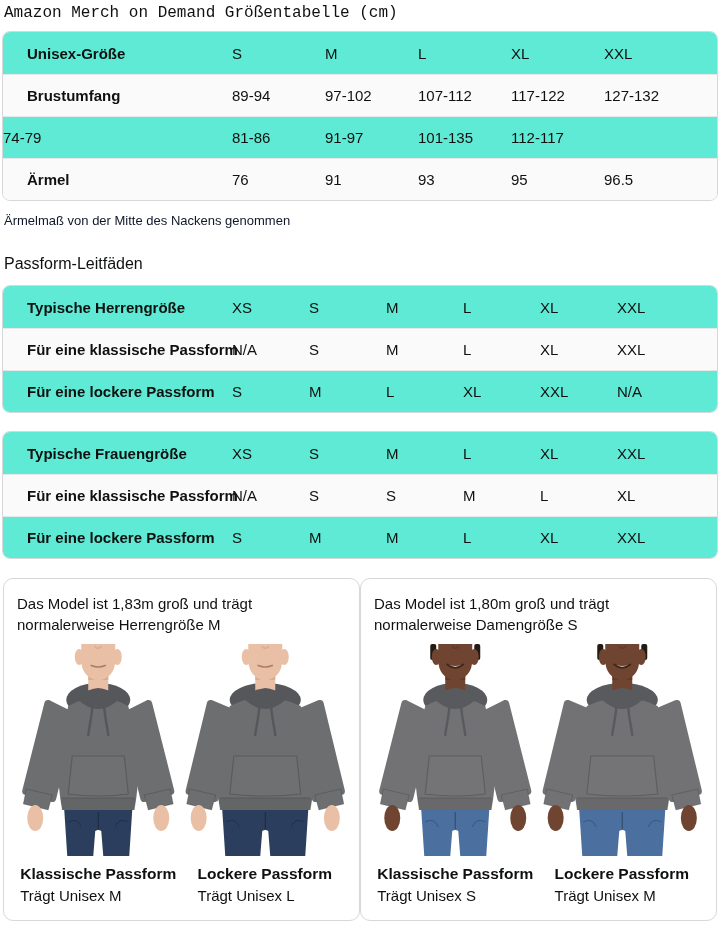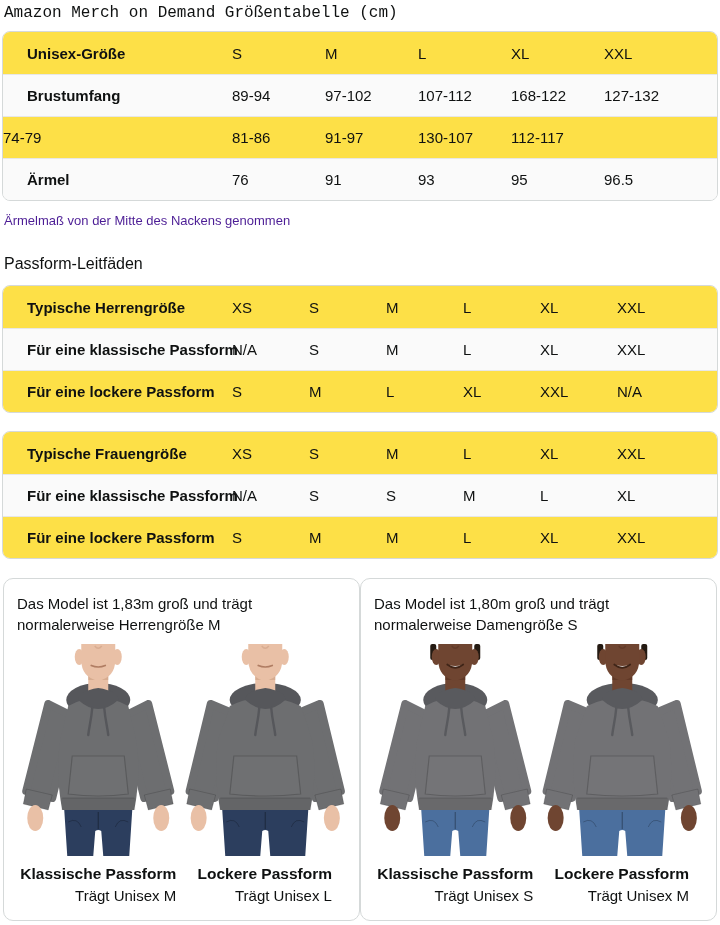--- a/index.html
+++ b/index.html
@@ -6,40 +6,40 @@
   html,body { width:720px; height:925px; background:#fff; overflow:hidden; }
   body { font-family:"Liberation Sans","DejaVu Sans",sans-serif; color:#0f1111; }
   .page { padding:3px 2px 0 2px; width:720px; }
 
   .title { font-size:16px; line-height:19px; margin:1px 0 0 2px; color:#0f1111;font-family:Liberation Mono, monospace; }
 
   .tbl { border:1px solid #d5d9d9; border-radius:8px; background:#fff; overflow:hidden; width:716px; }
   .size-tbl { margin-top:8px; }
   .fit-tbl-1 { margin-top:12px; }
   .fit-tbl-2 { margin-top:18px; }
-  .trow { display:grid; align-items:center; height:42px; border-top:1px solid #e7e7e7; background:#fde047; }
+  .trow { display:grid; align-items:center; height:42px; border-top:1px solid #e7e7e7; background:#5eead4; }
   .trow:first-child { border-top:none; }
   .trow:nth-child(even) { background:#fafafa; }
   .size-tbl .trow { grid-template-columns:229px repeat(5,93px) auto; }
   .fit-tbl .trow  { grid-template-columns:229px repeat(6,77px) auto; }
   .trow .lbl { padding-left:24px; font-weight:bold; font-size:15px; white-space:nowrap; }
   .trow .val { font-size:15px; }
 
-  .note { margin:12px 0 0 2px; font-size:13px; line-height:16px; color:#4c1d95; }
+  .note { margin:12px 0 0 2px; font-size:13px; line-height:16px; color:#0f172a; }
   .subtitle { margin:25px 0 0 2px; font-size:16px; line-height:19px; }
 
   .cards { display:flex; margin-top:19px; padding:0 1px; }
   .card { flex:1; border:1px solid #d5d9d9; border-radius:10px; background:#fff; padding:14px 13px 15px 13px; }
   .desc { font-size:15px; line-height:21px; color:#0f1111; }
   .photos { display:flex; gap:4px; margin-top:9px; }
   .photo { flex:1; display:flex; flex-direction:column; align-items:center; }
   .img { width:100%; height:212px; }
   .img svg { width:100%; height:212px; display:block; }
   .cap-b { font-size:15.5px; font-weight:bold; text-align:right; margin-top:8px; line-height:19px; }
-  .cap-s { font-size:15px; text-align:right; margin-top:4px; line-height:18px; }
+  .cap-s { font-size:15px; text-align:left; margin-top:4px; line-height:18px; }
 </style>
 </head>
 <body>
 
 <div class="page">
 
   <div class="title">Amazon Merch on Demand Größentabelle (cm)</div>
 
   <div class="tbl size-tbl">
       <div class="trow">
@@ -48,28 +48,28 @@
         <div class="val">M</div>
         <div class="val">L</div>
         <div class="val">XL</div>
         <div class="val">XXL</div>
       </div>
       <div class="trow">
         <div class="lbl">Brustumfang</div>
         <div class="val">89-94</div>
         <div class="val">97-102</div>
         <div class="val">107-112</div>
-        <div class="val">168-122</div>
+        <div class="val">117-122</div>
         <div class="val">127-132</div>
       </div>
       <div class="trow">
         <div class="val">74-79</div>
         <div class="val">81-86</div>
         <div class="val">91-97</div>
-        <div class="val">130-107</div>
+        <div class="val">101-135</div>
         <div class="val">112-117</div>
       </div>
       <div class="trow">
         <div class="lbl">Ärmel</div>
         <div class="val">76</div>
         <div class="val">91</div>
         <div class="val">93</div>
         <div class="val">95</div>
         <div class="val">96.5</div>
       </div>

